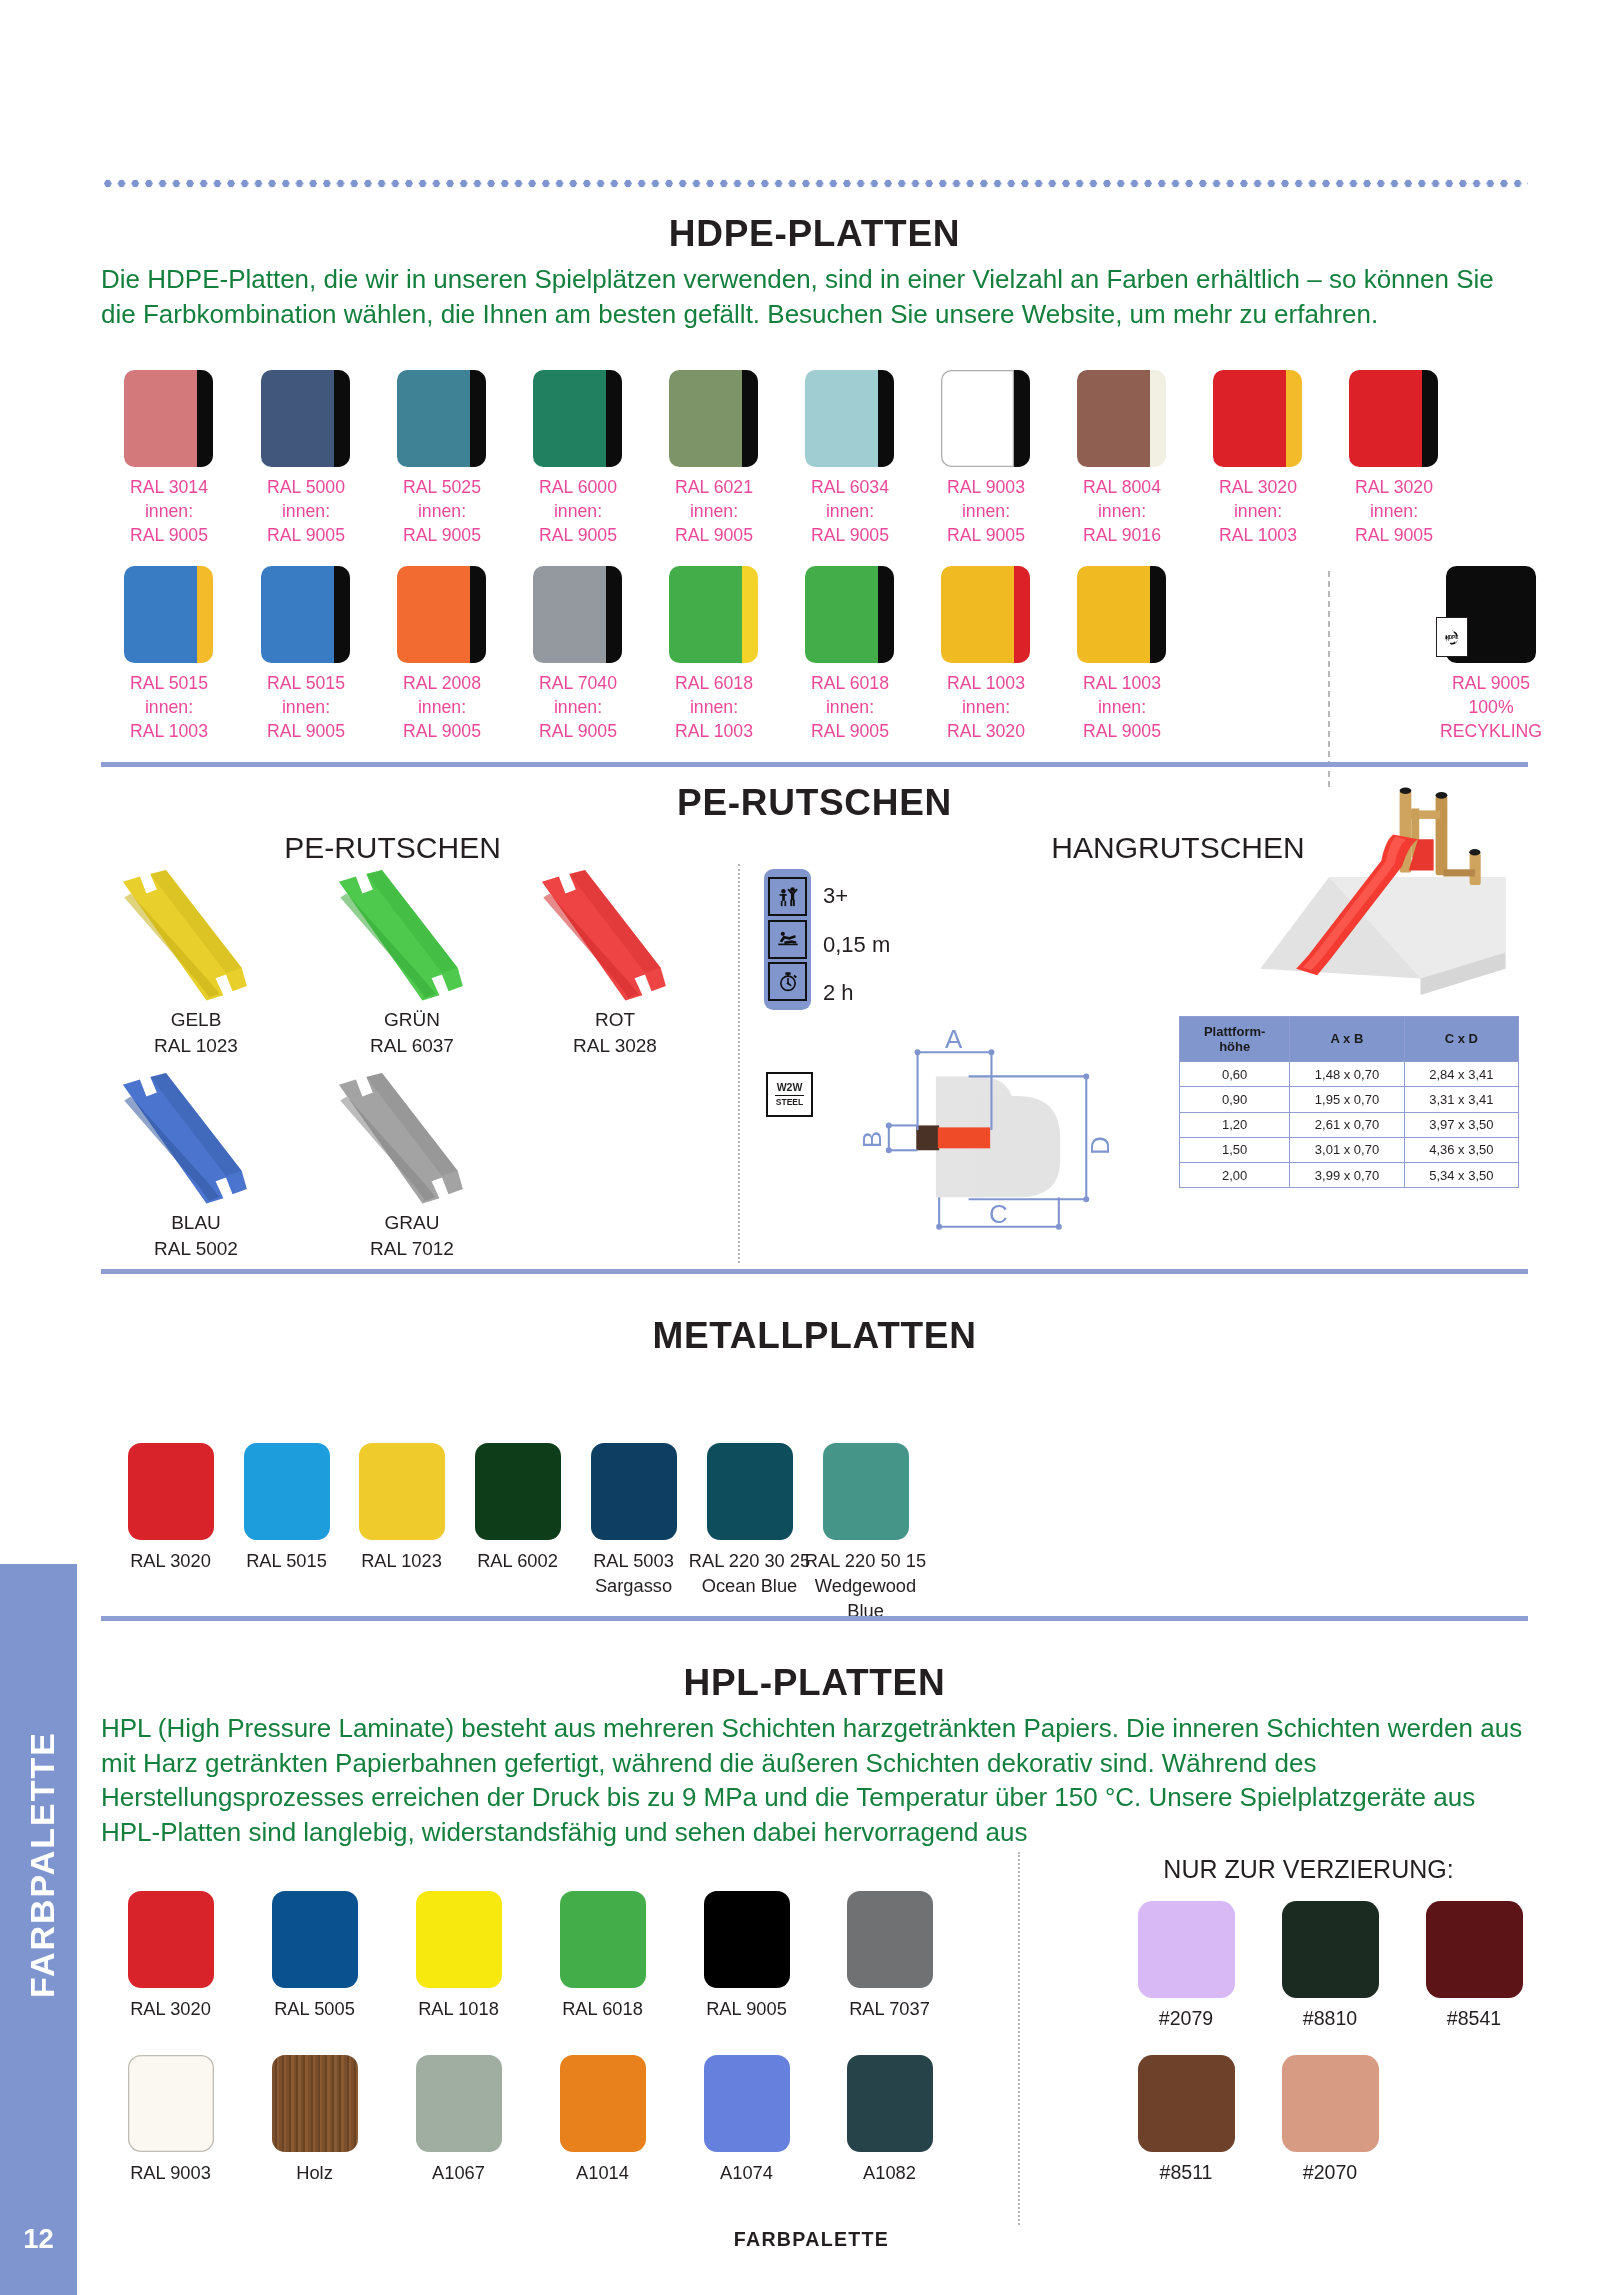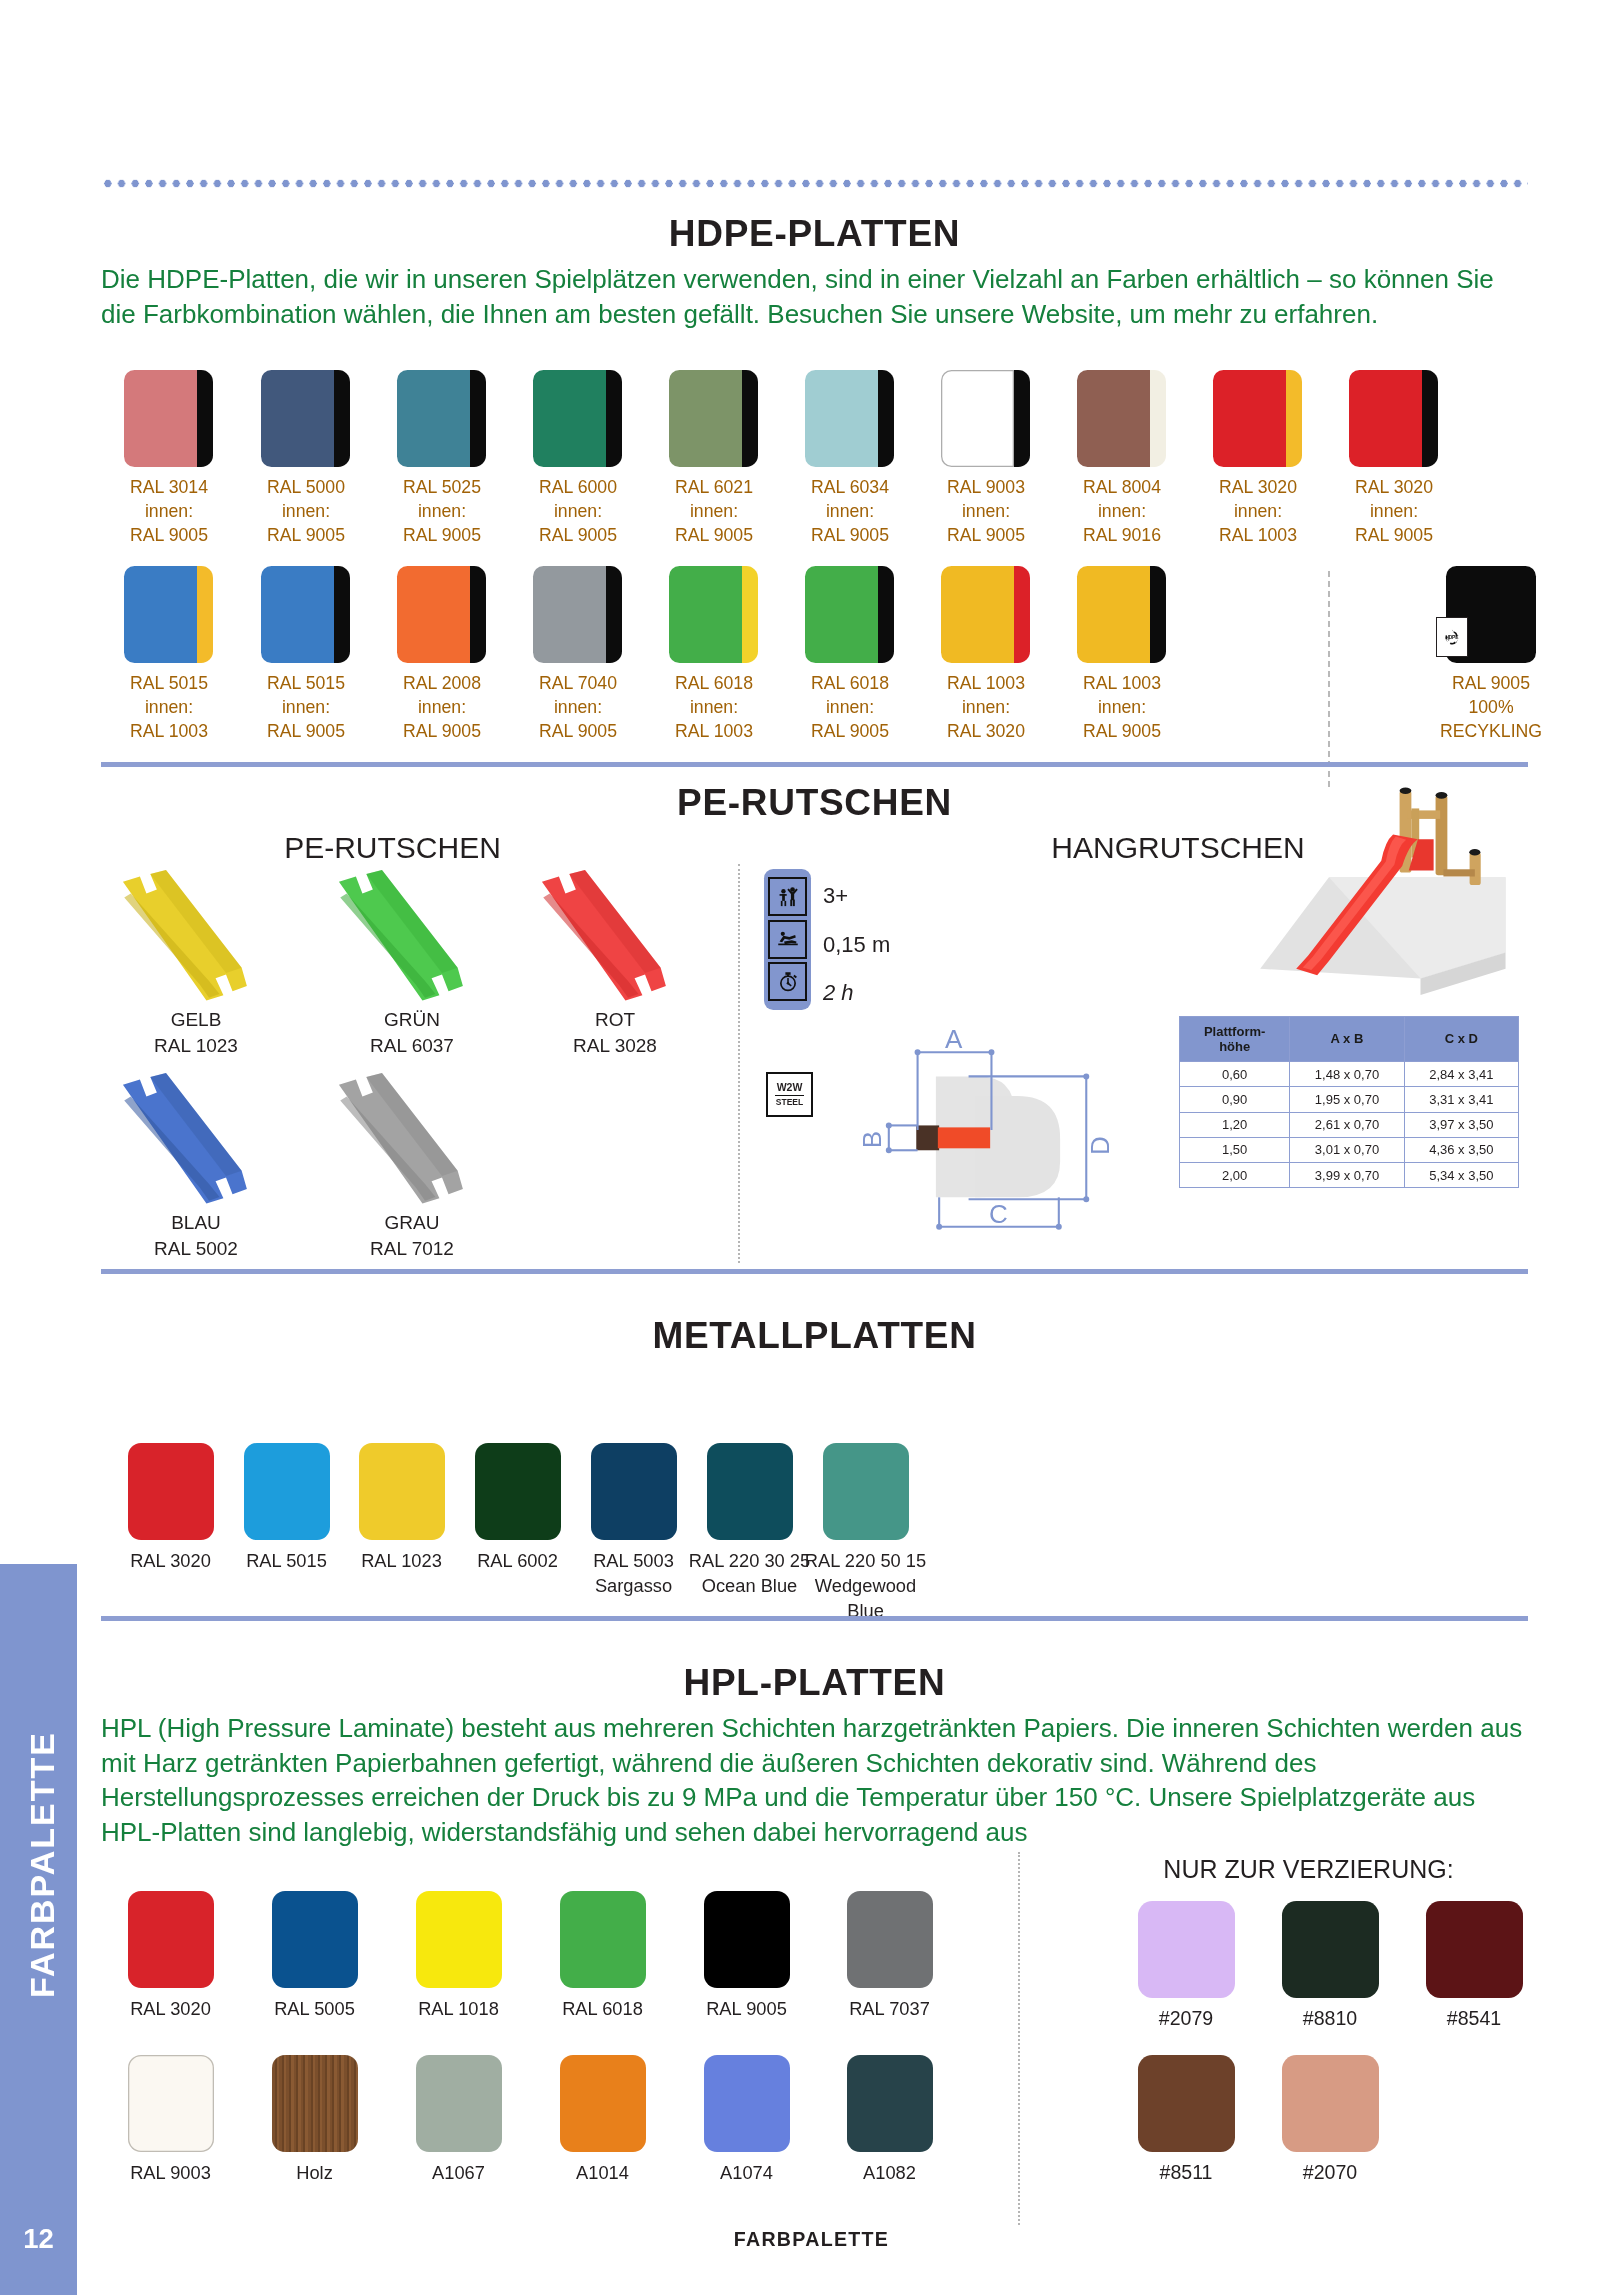--- a/index.html
+++ b/index.html
@@ -65,21 +65,21 @@
     position:absolute;left:0;top:0;width:73px;height:97px;
     border-radius:10.5px 0 0 10.5px;
   }
   .chip .edge{
     position:absolute;left:65px;top:0;width:23.6px;height:97px;
     border-radius:0 11.8px 11.8px 0;
   }
   .chip .face.outline{box-shadow:inset 0 0 0 1.3px #adadad;}
   .chip.solid .face{width:90px;border-radius:10.5px;}
   .chip-label{
-    margin-top:9.2px;font-size:17.7px;line-height:1.35;color:#a16207;white-space:pre-line;
+    margin-top:9.2px;font-size:17.7px;line-height:1.35;color:#ec4899;white-space:pre-line;
   }
   .recycle-badge{
     position:absolute;left:-10.5px;top:51px;width:30px;height:38px;
     background:#fff;border:1.3px solid #231f20;
     display:flex;align-items:center;justify-content:center;
     font-size:5.9px;font-weight:700;letter-spacing:-0.3px;
   }
   .vdash{
     position:absolute;width:0;border-left:2.6px dashed #b9b9b9;
   }
@@ -431,21 +431,21 @@
         <rect x="18.6" y="8" width="2.8" height="4" fill="#111"></rect>
         <rect x="29" y="8.5" width="5" height="3" fill="#111" transform="rotate(40 29 10)"></rect>
         <path d="M20 22 L20 14 M20 22 L25 26" stroke="#111" stroke-width="2.4" fill="none"></path>
         <circle cx="20" cy="22" r="2" fill="#111"></circle>
       </svg>
     </div>
   </div>
   <div id="picto-vals">
       <div class="picto-val" style="left: 823px; top: 883px;">3+</div>
       <div class="picto-val" style="left: 823px; top: 932px;">0,15 m</div>
-      <div class="picto-val" style="left: 823px; top: 980px; font-style: italic;">2 h</div>
+      <div class="picto-val" style="left: 823px; top: 980px;">2 h</div>
     </div>
 
   <div class="w2w" style="left:766px;top:1072px;">
     <span>W2W</span>
     <span class="div"></span>
     <span class="s">STEEL</span>
   </div>
 
   <div class="dimbox" style="left:844px;top:1011px;width:308px;height:255px;">
     <svg width="308" height="255" viewBox="0 0 470 390">

